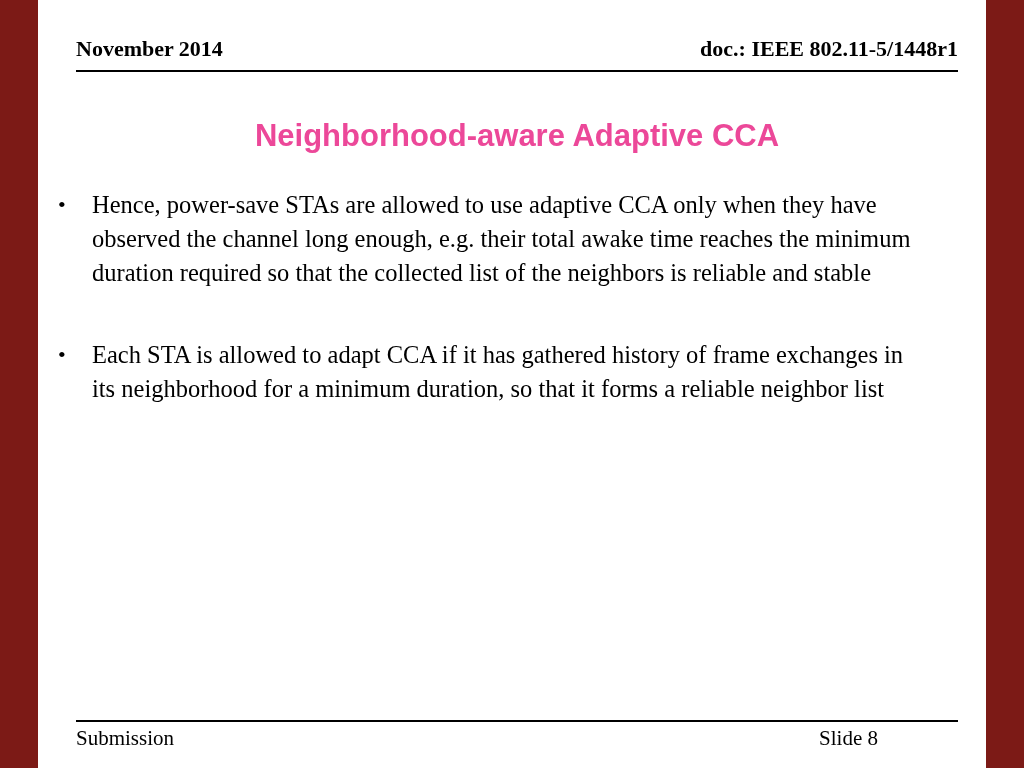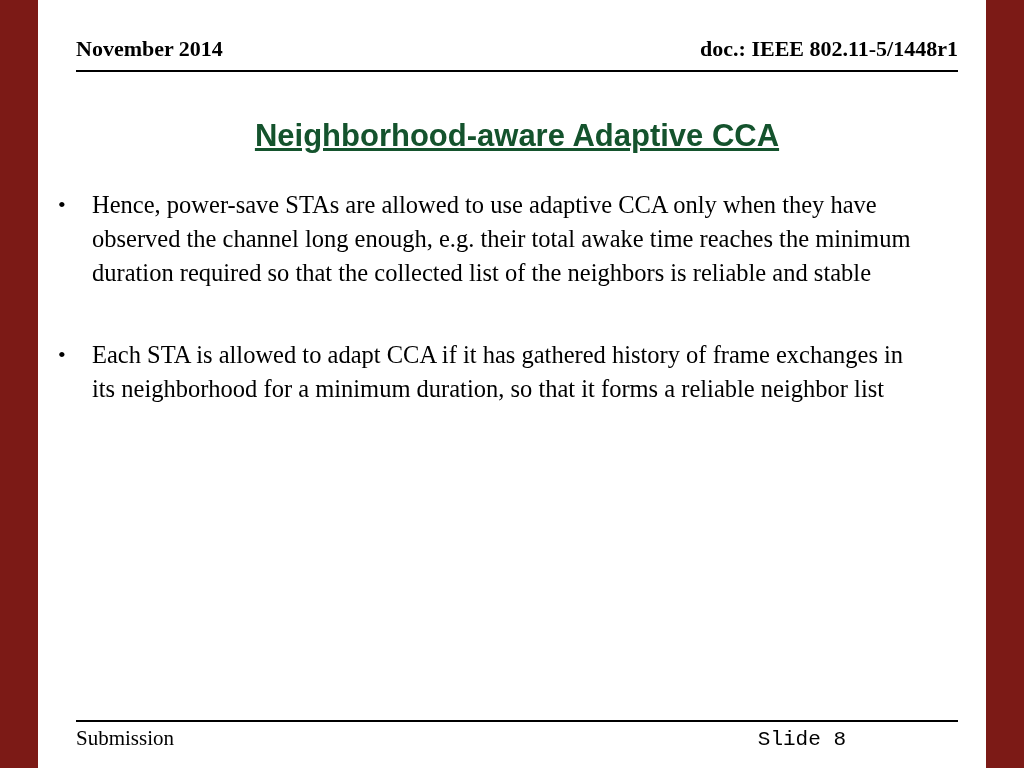--- a/index.html
+++ b/index.html
@@ -40,23 +40,22 @@
 
   .slide-title {
     position: absolute;
     left: 76px;
     right: 66px;
     top: 118px;
     text-align: center;
     font-family: "Liberation Sans", sans-serif;
     font-weight: bold;
     font-size: 31px;
-    color: #14532d;
+    color: #ec4899;
     letter-spacing: 0px;
-    text-decoration: underline;
   }
 
   ul.bullets {
     position: absolute;
     left: 58px;
     top: 188px;
     width: 872px;
     margin: 0;
     padding: 0;
     list-style: none;
@@ -88,22 +87,21 @@
     left: 76px;
     right: 66px;
     top: 726px;
     display: flex;
     justify-content: space-between;
     font-size: 21px;
     font-family: "Liberation Serif", serif;
     align-items: flex-end;
   }
   .footer .slide-number {
-    margin-right: 112px;
-    font-family: Liberation Mono, monospace;
+    margin-right: 80px;
   }
 </style>
 </head>
 <body>
 
 <div class="slide-canvas">
 
   <div class="side-bar left" style="background: rgb(124, 26, 22);"></div>
   <div class="side-bar right" style="background: rgb(124, 26, 22);"></div>
 

